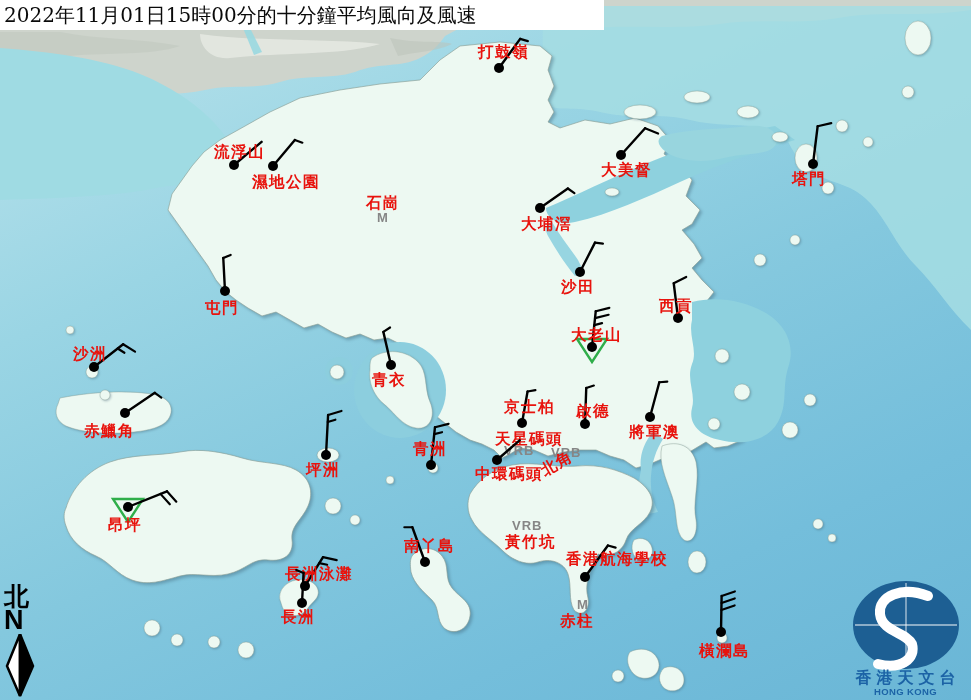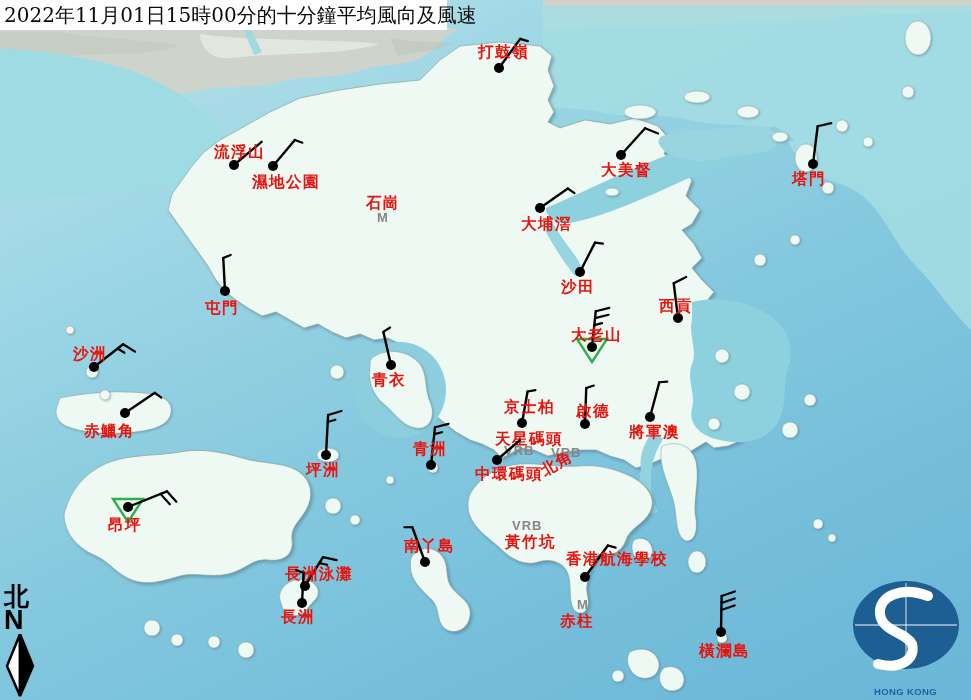--- a/index.html
+++ b/index.html
@@ -8,21 +8,21 @@
     font-family:"Liberation Sans",sans-serif;
     background:linear-gradient(155deg,#bce4ec 0%,#9ad5e4 30%,#84c8de 55%,#74bedb 78%,#6ab6d6 100%);
   }
   svg.map{position:absolute;left:0;top:0;}
   .land{fill:#edf9f2;stroke:rgba(140,160,150,.65);stroke-width:1;filter:drop-shadow(2px 2px 1.5px rgba(60,95,115,.40));}
   .land2{fill:#edf9f2;stroke:rgba(140,160,150,.55);stroke-width:.8;filter:drop-shadow(1.5px 1.5px 1px rgba(60,95,115,.38));}
   .water{stroke:none;}
   .st-label{font-family:"DejaVu Serif","Liberation Serif",serif;font-weight:bold;font-size:15.5px;fill:#e8130d;letter-spacing:1.5px;}
   .st-status{font-family:"Liberation Sans",sans-serif;font-weight:bold;font-size:13px;fill:#868686;letter-spacing:1px;}
   .titlebar{
-    position:absolute;left:0;top:0;width:447px;height:30px;background:#ffffff;
+    position:absolute;left:0;top:0;width:604px;height:30px;background:#ffffff;
     display:flex;align-items:center;box-sizing:border-box;padding-left:4px;
     font-family:"DejaVu Serif","Liberation Serif",serif;font-size:20px;color:#0a0a0a;white-space:nowrap;
   }
   .compass{position:absolute;left:2px;top:584px;width:40px;color:#000;line-height:1;}
   .compass .cn{font-family:"DejaVu Serif","Liberation Serif",serif;font-size:25px;font-weight:bold;display:block;margin-left:2px;}
   .compass .n{font-family:"Liberation Sans",sans-serif;font-size:27px;font-weight:bold;display:block;margin-left:2px;margin-top:-2px;}
   .logo{position:absolute;left:840px;top:580px;width:131px;height:120px;text-align:center;}
   .logo .cn{position:absolute;left:0;right:0;top:88px;font-family:"Liberation Sans",sans-serif;font-weight:bold;
     font-size:16px;color:#1c63a6;letter-spacing:5px;text-indent:5px;}
   .logo .en{position:absolute;left:0;right:0;top:106px;font-family:"Liberation Sans",sans-serif;font-weight:bold;
@@ -326,16 +326,17 @@
     </svg>
   </div>
 
   <div class="logo">
     <svg width="131" height="120" viewBox="0 0 131 120">
       <ellipse cx="66" cy="45" rx="53" ry="44" fill="#1d5f93"></ellipse>
       <line x1="15" y1="45" x2="117" y2="45" stroke="#ffffff" stroke-width="1.3" opacity=".65"></line>
       <line x1="66" y1="3" x2="66" y2="87" stroke="#ffffff" stroke-width="1.3" opacity=".65"></line>
       <path d="M88,16 C62,6 38,16 40,34 C42,52 66,52 72,64 C76,78 62,90 38,84" fill="none" stroke="#ffffff" stroke-width="10" stroke-linecap="round"></path>
     </svg>
+    <div class="cn">香港天文台</div>
     <div class="en">HONG KONG OBSERVATORY</div>
   </div>
 
 </div>
 
 </body></html>

